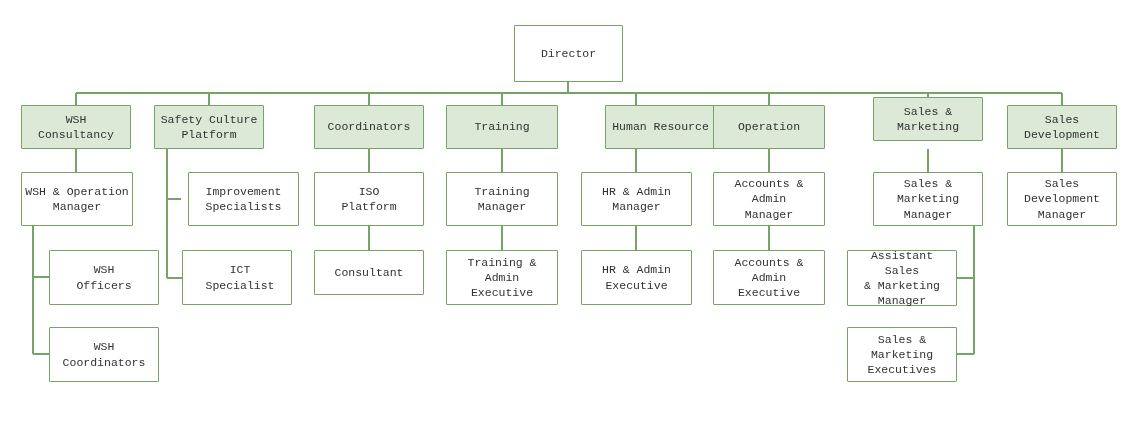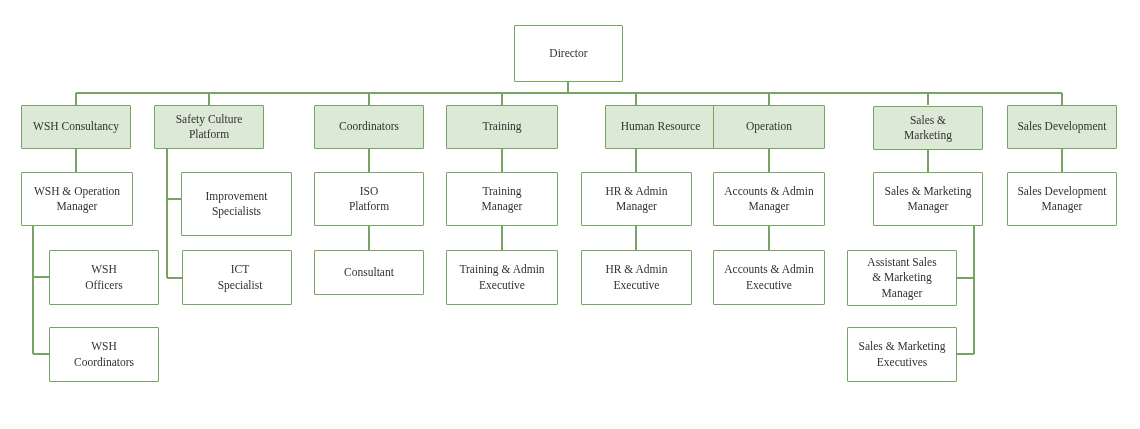--- a/index.html
+++ b/index.html
@@ -3,21 +3,21 @@
 <meta charset="utf-8">
 <style>
   * { margin: 0; padding: 0; box-sizing: border-box; }
   html, body { background: #ffffff; }
   .canvas {
     position: relative;
     width: 1140px;
     height: 429px;
     background: var(--bg, #ffffff);
     overflow: hidden;
-    font-family: Liberation Serif, serif;
+    font-family: Liberation Mono, monospace;
     border-radius: 15px;
   }
   .connector-svg {
     position: absolute;
     left: 0; top: 0;
     width: 1140px; height: 429px;
   }
   .connector-svg polyline {
     fill: none;
     stroke: var(--line, #75a464);
@@ -79,26 +79,26 @@
     </svg>
   <div>
       <div class="node white" style="left: 514px; top: 25px; width: 109px; height: 57px;"><span>Director</span></div>
       <div class="node green" style="left: 21px; top: 105px; width: 110px; height: 44px;"><span>WSH Consultancy</span></div>
       <div class="node green" style="left: 154px; top: 105px; width: 110px; height: 44px;"><span>Safety Culture
 Platform</span></div>
       <div class="node green" style="left: 314px; top: 105px; width: 110px; height: 44px;"><span>Coordinators</span></div>
       <div class="node green" style="left: 446px; top: 105px; width: 112px; height: 44px;"><span>Training</span></div>
       <div class="node green" style="left: 581px; top: 105px; width: 111px; height: 44px; margin-left: 24px;"><span>Human Resource</span></div>
       <div class="node green" style="left: 713px; top: 105px; width: 112px; height: 44px;"><span>Operation</span></div>
-      <div class="node green" style="left: 873px; top: 106px; width: 110px; height: 44px;"><span>Sales &amp;
+      <div class="node green" style="left: 873px; top: 97px; width: 110px; height: 44px;"><span>Sales &amp;
 Marketing</span></div>
       <div class="node green" style="left: 1007px; top: 105px; width: 110px; height: 44px;"><span>Sales Development</span></div>
       <div class="node white" style="left: 21px; top: 172px; width: 112px; height: 54px;"><span>WSH &amp; Operation
 Manager</span></div>
-      <div class="node white" style="left: 181px; top: 172px; width: 111px; height: 64px;"><span>Improvement
+      <div class="node white" style="left: 188px; top: 172px; width: 111px; height: 54px;"><span>Improvement
 Specialists</span></div>
       <div class="node white" style="left: 314px; top: 172px; width: 110px; height: 54px;"><span>ISO
 Platform</span></div>
       <div class="node white" style="left: 446px; top: 172px; width: 112px; height: 54px;"><span>Training
 Manager</span></div>
       <div class="node white" style="left: 581px; top: 172px; width: 111px; height: 54px;"><span>HR &amp; Admin
 Manager</span></div>
       <div class="node white" style="left: 713px; top: 172px; width: 112px; height: 54px;"><span>Accounts &amp; Admin
 Manager</span></div>
       <div class="node white" style="left: 873px; top: 172px; width: 110px; height: 54px;"><span>Sales &amp; Marketing

